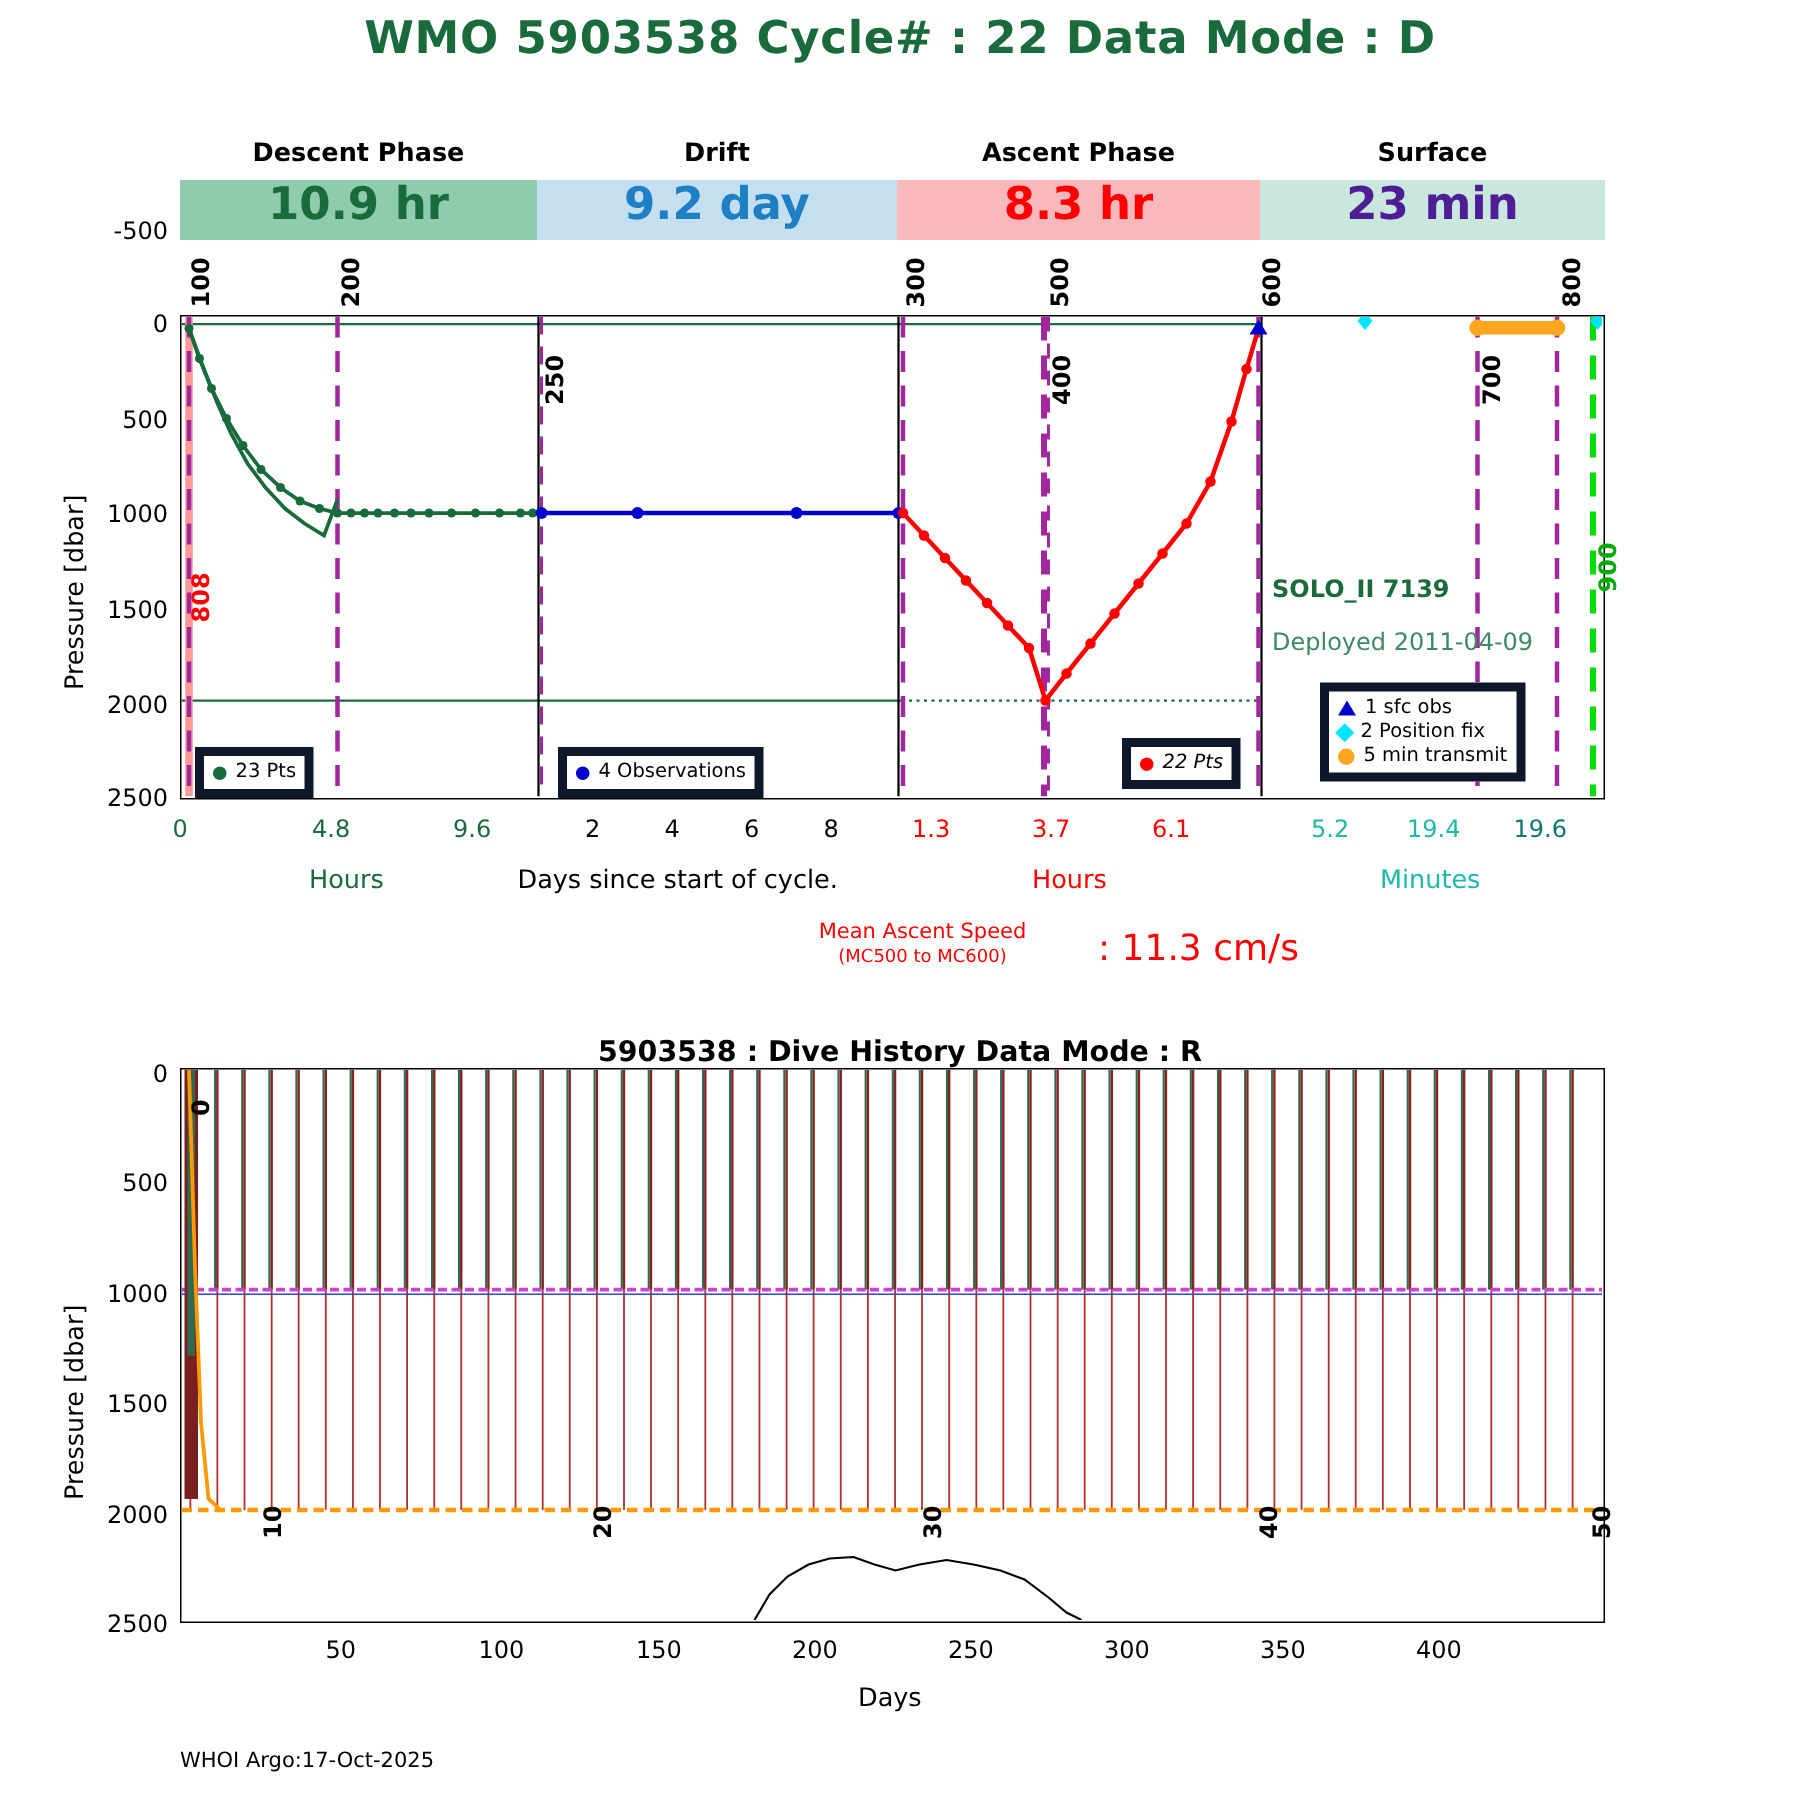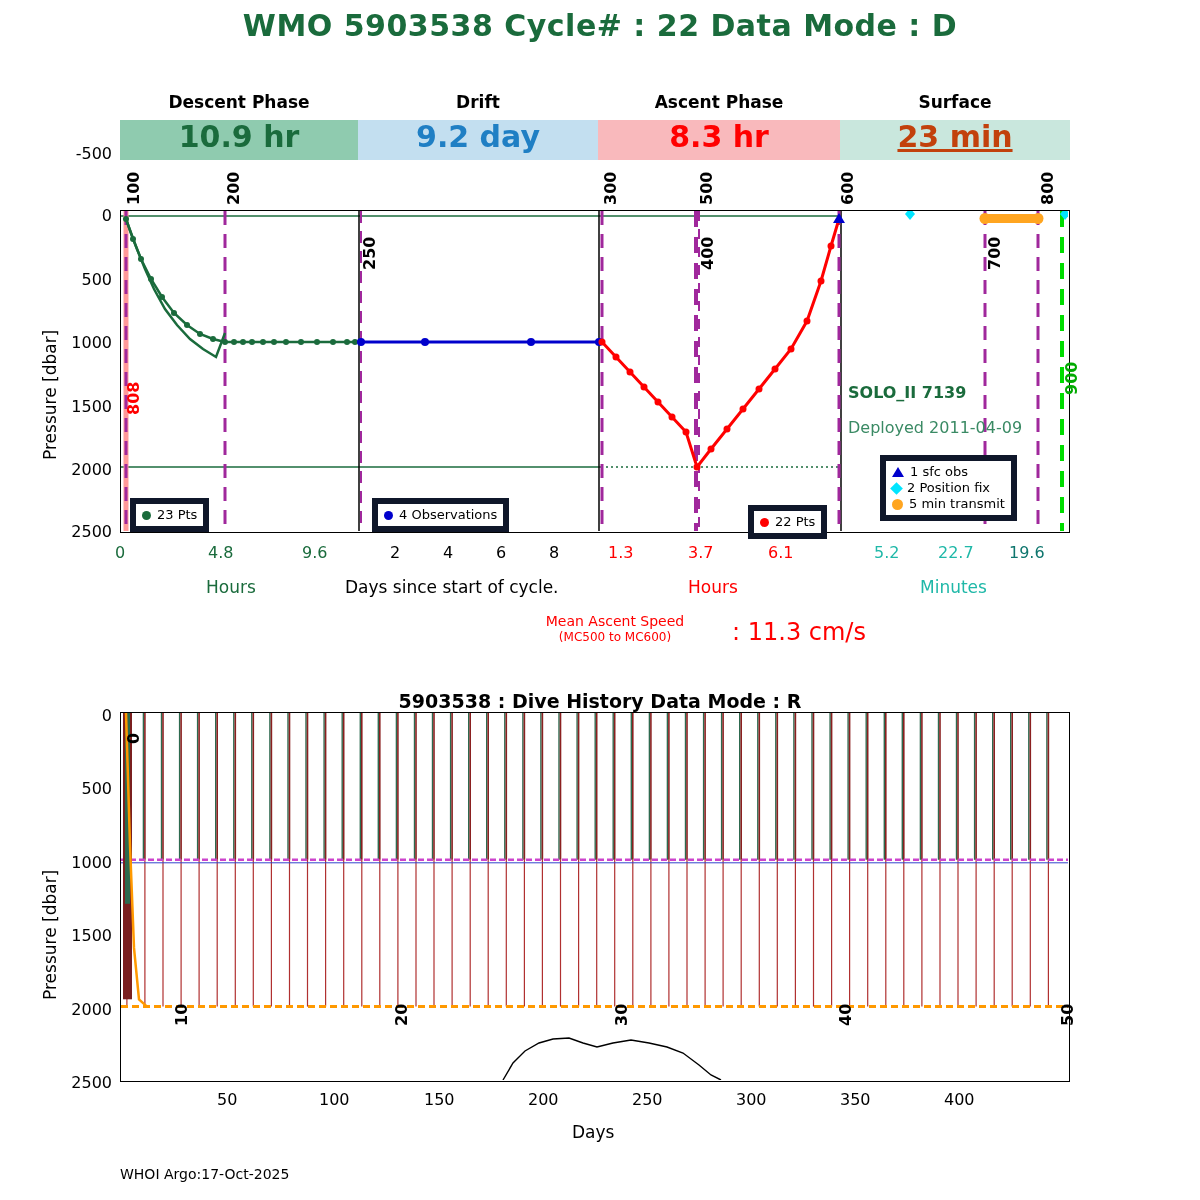--- a/index.html
+++ b/index.html
@@ -55,21 +55,21 @@
   <div class="abs phase-band" style="left:840px;width:230px;background:#c9e7dd;"></div>
 
   <div class="abs band-label ctr" style="left:120px;width:238px;">Descent Phase</div>
   <div class="abs band-label ctr" style="left:358px;width:240px;">Drift</div>
   <div class="abs band-label ctr" style="left:598px;width:242px;">Ascent Phase</div>
   <div class="abs band-label ctr" style="left:840px;width:230px;">Surface</div>
 
   <div class="abs band-value ctr" style="left:120px;width:238px;color:#1a6b3c;">10.9 hr</div>
   <div class="abs band-value ctr" style="left:358px;width:240px;color:#1f7fc4;">9.2 day</div>
   <div class="abs band-value ctr" style="left:598px;width:242px;color:#ff0000;">8.3 hr</div>
-  <div class="abs band-value ctr" style="left:840px;width:230px;color:#c2410c;text-decoration:underline;">23 min</div>
+  <div class="abs band-value ctr" style="left:840px;width:230px;color:#4c1d95;">23 min</div>
 
   <div class="abs ylabel" style="left:40px;top:460px;">Pressure [dbar]</div>
 
   <div class="abs ytick" style="left:52px;top:144px;">-500</div>
   <div class="abs ytick" style="left:52px;top:206px;">0</div>
   <div class="abs ytick" style="left:52px;top:270px;">500</div>
   <div class="abs ytick" style="left:52px;top:333px;">1000</div>
   <div class="abs ytick" style="left:52px;top:397px;">1500</div>
   <div class="abs ytick" style="left:52px;top:460px;">2000</div>
   <div class="abs ytick" style="left:52px;top:522px;">2500</div>
@@ -183,21 +183,21 @@
         <span class="dotmk" style="background:#1a6b3c;"></span>
         <span>23 Pts</span>
       </div>
   </div>
   <div class="abs legend" style="left:372px;top:498px;">
     <div>
         <span class="dotmk" style="background:#0000cc;"></span>
         <span>4 Observations</span>
       </div>
   </div>
-  <div class="abs legend" style="left:748px;top:505px;">
+  <div class="abs legend" style="left:748px;top:492px;font-style:italic;">
     <div>
         <span class="dotmk" style="background:#ff0000;"></span>
         <span>22 Pts</span>
       </div>
   </div>
   <div class="abs legend" style="left:880px;top:455px;">
     <div>
         <span class="tri"></span>
         <span>1 sfc obs</span>
       </div>
@@ -218,21 +218,21 @@
   <div class="abs xtick" style="left:390px;top:543px;color:#000;">2</div>
   <div class="abs xtick" style="left:443px;top:543px;color:#000;">4</div>
   <div class="abs xtick" style="left:496px;top:543px;color:#000;">6</div>
   <div class="abs xtick" style="left:549px;top:543px;color:#000;">8</div>
 
   <div class="abs xtick" style="left:608px;top:543px;color:#ff0000;">1.3</div>
   <div class="abs xtick" style="left:688px;top:543px;color:#ff0000;">3.7</div>
   <div class="abs xtick" style="left:768px;top:543px;color:#ff0000;">6.1</div>
 
   <div class="abs xtick" style="left:874px;top:543px;color:#1fb8a8;">5.2</div>
-  <div class="abs xtick" style="left:938px;top:543px;color:#1fb8a8;">22.7</div>
+  <div class="abs xtick" style="left:938px;top:543px;color:#1fb8a8;">19.4</div>
   <div class="abs xtick" style="left:1009px;top:543px;color:#0f766e;">19.6</div>
 
   <div class="abs xaxis-title" style="left:206px;top:577px;color:#1a6b3c;">Hours</div>
   <div class="abs xaxis-title" style="left:345px;top:577px;color:#000;">Days since start of cycle.</div>
   <div class="abs xaxis-title" style="left:688px;top:577px;color:#ff0000;">Hours</div>
   <div class="abs xaxis-title" style="left:920px;top:577px;color:#1fb8a8;">Minutes</div>
 
   <div class="abs ctr" style="left:500px;top:613px;width:230px;font-size:14px;color:#ff0000;">Mean Ascent Speed</div>
   <div class="abs ctr" style="left:500px;top:630px;width:230px;font-size:12px;color:#ff0000;">(MC500 to MC600)</div>
   <div class="abs" style="left:732px;top:618px;font-size:24px;color:#ff0000;">: 11.3 cm/s</div>

